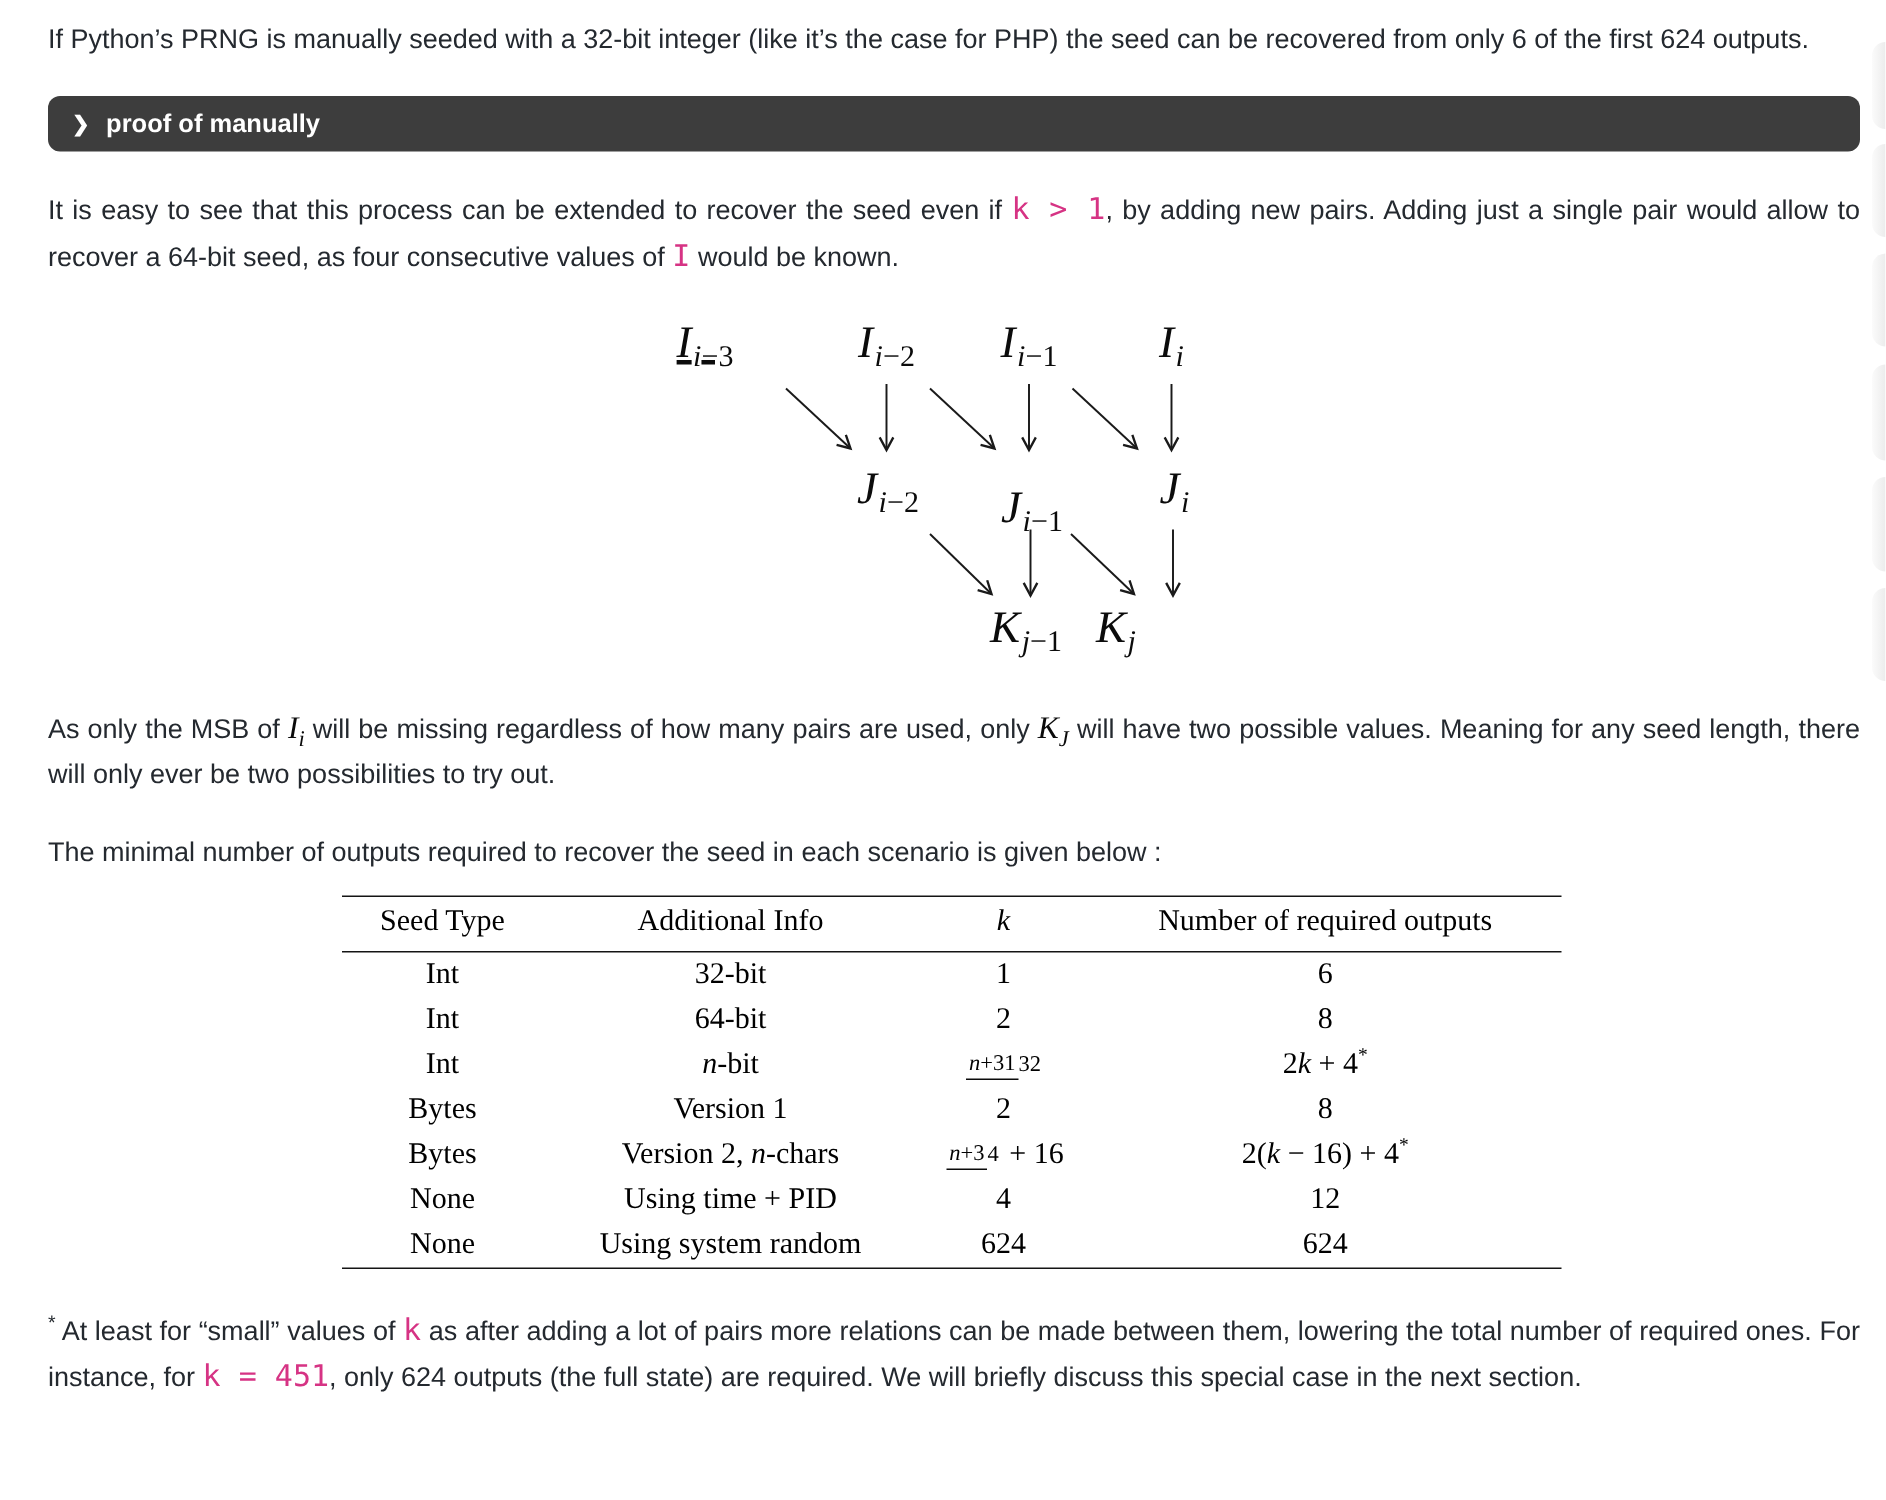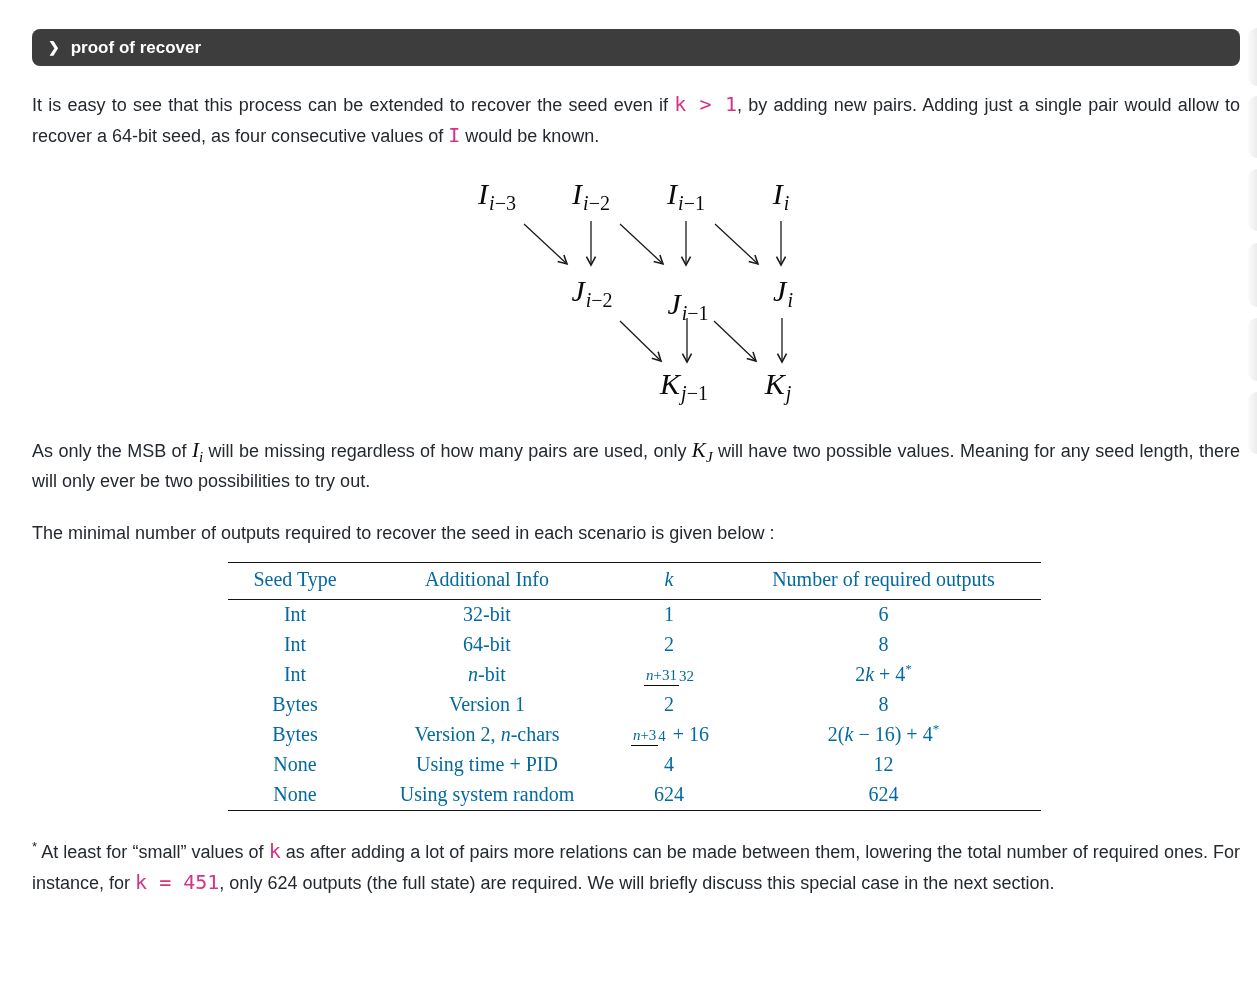--- a/index.html
+++ b/index.html
@@ -30,21 +30,21 @@
   .arrows{position:absolute;left:0;top:0;}
   #p3{margin-top:20px;}
   #p4{margin-top:22px;}
   
   .icode{font-family:"DejaVu Sans Mono",monospace;font-size:20px;color:#d63384;}
   
   .imath{font-family:"Liberation Serif",serif;font-style:italic;font-size:21px;color:#0b0b0b;}
   .imath sub{font-size:15px;line-height:0;vertical-align:-5px;font-style:italic;}
   
   .tblwrap{margin-top:14px;}
-  .tbl{display:table;width:813px;margin-left:196px;border-top:1.5px solid #141414;border-bottom:1.5px solid #141414;color:#0369a1;}
+  .tbl{display:table;width:813px;margin-left:196px;border-top:1.5px solid #141414;border-bottom:1.5px solid #141414;color:#000000;}
   .trow{display:table-row;}
   .cell{display:table-cell;text-align:center;vertical-align:middle;
     font-family:"Liberation Serif",serif;font-size:20px;line-height:27px;}
   .thead .cell{border-bottom:1.5px solid #141414;padding:3px 0 6px;}
   .tbody .cell{padding:1px 0 2px;}
   .col0{width:134px}.col1{width:250px}.col2{width:114px}.col3{width:315px}
   .frac{display:inline-flex;flex-direction:row;align-items:center;vertical-align:middle;
     font-size:15px;line-height:1.15;margin:1px 2px;}
   .frac .num{border-bottom:1px solid #0b0b0b;padding:0 2px;}
   sup.star{font-size:13px;vertical-align:super;line-height:0;}
@@ -53,24 +53,25 @@
   .fnstar{font-size:13px;vertical-align:super;line-height:0;}
   
   .edge-chip{position:absolute;right:0;width:9px;border-radius:9px 0 0 9px;
     background:linear-gradient(to left,#ececec,#fbfbfb);}
 </style>
 </head>
 <body>
 
 <div class="content">
 
+  <p class="para" id="p1">If Python’s PRNG is manually seeded with a 32-bit integer (like it’s the case for PHP) the seed can be recovered from only 6 of the first 624 outputs.</p>
 
   <div class="collapse-bar">
     <span class="chev">❯</span>
-    <span>proof of recover</span>
+    <span>proof of manually</span>
   </div>
 
   <p class="para" id="p2">It is easy to see that this process can be extended to recover the seed even if <code class="icode">k &gt; 1</code>, by adding new pairs. Adding just a single pair would allow to recover a 64-bit seed, as four consecutive values of <code class="icode">I</code> would be known.</p>
 
   <div class="diagram">
     <svg class="arrows" width="1257" height="246" viewBox="0 0 1257 246">
       <defs>
         <marker id="ah" markerWidth="9" markerHeight="9" refX="7.5" refY="4.5" orient="auto">
           <path d="M1,1 L7.5,4.5 L1,8" fill="none" stroke="#1a1a1a" stroke-width="1.2"></path>
         </marker>
@@ -82,29 +83,29 @@
         <line x1="686" y1="52" x2="686" y2="96" marker-end="url(#ah)"></line>
         <line x1="715" y1="55" x2="758" y2="95" marker-end="url(#ah)"></line>
         <line x1="781" y1="52" x2="781" y2="96" marker-end="url(#ah)"></line>
         <line x1="620" y1="152" x2="661" y2="192" marker-end="url(#ah)"></line>
         <line x1="687" y1="149" x2="687" y2="193" marker-end="url(#ah)"></line>
         <line x1="714" y1="152" x2="756" y2="192" marker-end="url(#ah)"></line>
         <line x1="782" y1="149" x2="782" y2="193" marker-end="url(#ah)"></line>
       </g>
     </svg>
     <div id="diagram-nodes">
-        <div class="dnode" style="left: 497px; top: 8px;"><span>I</span><sub><span><span class="mi">i</span><span>−3</span></span></sub></div>
+        <div class="dnode" style="left: 470px; top: 8px; text-decoration: underline;"><span>I</span><sub><span><span class="mi">i</span><span>−3</span></span></sub></div>
         <div class="dnode" style="left: 591px; top: 8px;"><span>I</span><sub><span><span class="mi">i</span><span>−2</span></span></sub></div>
         <div class="dnode" style="left: 686px; top: 8px;"><span>I</span><sub><span><span class="mi">i</span><span>−1</span></span></sub></div>
         <div class="dnode" style="left: 781px; top: 8px;"><span>I</span><sub><span><span class="mi">i</span></span></sub></div>
         <div class="dnode" style="left: 592px; top: 105px;"><span>J</span><sub><span><span class="mi">i</span><span>−2</span></span></sub></div>
         <div class="dnode" style="left: 688px; top: 118px;"><span>J</span><sub><span><span class="mi">i</span><span>−1</span></span></sub></div>
         <div class="dnode" style="left: 783px; top: 105px;"><span>J</span><sub><span><span class="mi">i</span></span></sub></div>
         <div class="dnode" style="left: 684px; top: 198px;"><span>K</span><sub><span><span class="mi">j</span><span>−1</span></span></sub></div>
-        <div class="dnode" style="left: 778px; top: 198px;"><span>K</span><sub><span><span class="mi">j</span></span></sub></div>
+        <div class="dnode" style="left: 744px; top: 198px;"><span>K</span><sub><span><span class="mi">j</span></span></sub></div>
       </div>
   </div>
 
   <p class="para" id="p3">As only the MSB of <span class="imath"><span>I</span><sub>i</sub></span> will be missing regardless of how many pairs are used, only <span class="imath"><span>K</span><sub>J</sub></span> will have two possible values. Meaning for any seed length, there will only ever be two possibilities to try out.</p>
 
   <p class="para" id="p4">The minimal number of outputs required to recover the seed in each scenario is given below :</p>
 
   <div class="tblwrap">
     <div class="tbl" id="tbl">
         <div class="trow thead">

